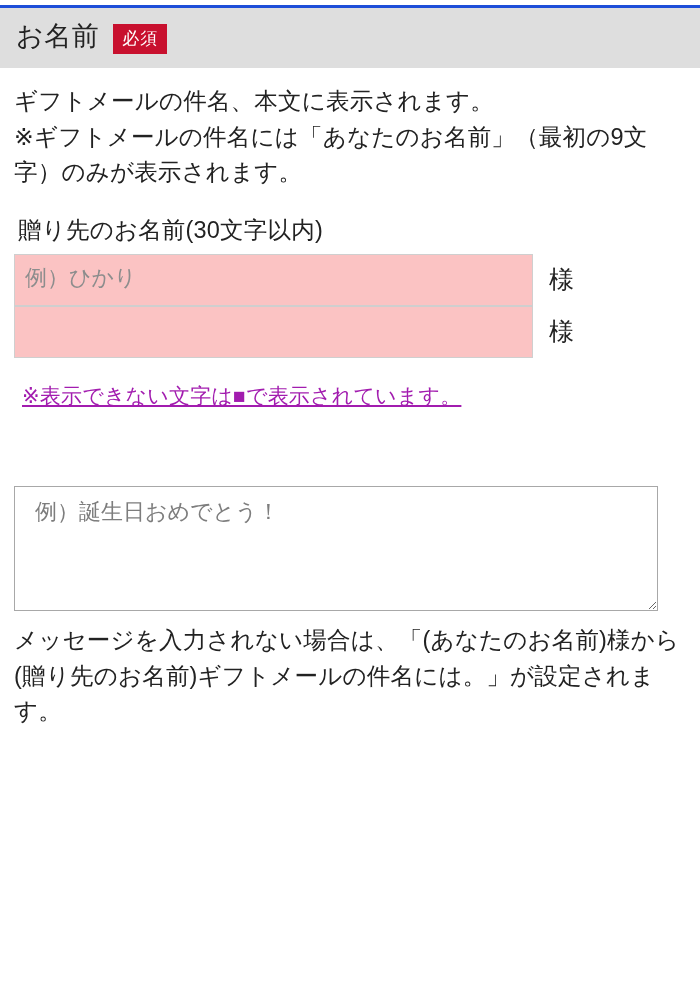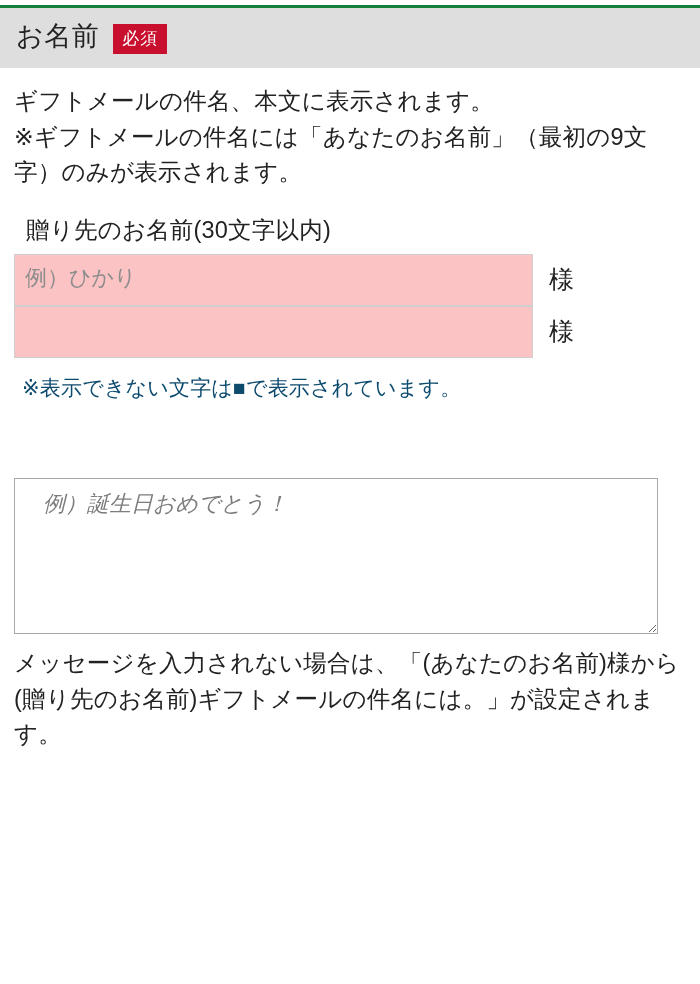--- a/index.html
+++ b/index.html
@@ -20,21 +20,21 @@
   .page {
     width: 700px;
     height: 984px;
     position: relative;
     background: #ffffff;
   }
 
   
   .section-header {
     background: #dedede;
-    border-top: 3px solid #15803d;
+    border-top: 3px solid #1d4ed8;
     padding: 12px 16px 14px 16px;
     display: flex;
     align-items: center;
     gap: 14px;
   }
   .section-header.first {
     margin-top: 5px;
   }
   .section-title {
     font-size: 27px;
@@ -72,21 +72,21 @@
     padding-top: 16px;
   }
   .para.outro {
     padding-top: 12px;
   }
 
   .field-label {
     font-size: 23.5px;
     line-height: 1.3;
     color: #222222;
-    margin: 24px 0 8px 12px;
+    margin: 24px 0 8px 4px;
     letter-spacing: 0.2px;
   }
 
   .field-row {
     display: flex;
     align-items: center;
     gap: 16px;
   }
 
   .text-input {
@@ -111,49 +111,49 @@
   .suffix {
     font-size: 25px;
     color: #222222;
     line-height: 1;
     white-space: nowrap;
   }
 
   .note {
     font-size: 21px;
     line-height: 1.3;
-    color: #0c4a6e;
-    margin: 16px 0 0 8px;
+    color: #a21caf;
+    margin: 24px 0 0 8px;
     letter-spacing: 0.2px;
+    text-decoration: underline;
   }
 
   .gap-between-sections {
     height: 45px;
     background: #ffffff;
   }
 
   
   .textarea-wrap {
     padding-top: 32px;
   }
   .message-textarea {
     display: block;
     width: 644px;
-    height: 156px;
+    height: 125px;
     background: #ffffff;
     border: 1px solid #a8a8a8;
     font-size: 22px;
     font-family: "Liberation Sans", "DejaVu Sans", sans-serif;
     color: #333333;
-    padding: 10px 28px;
+    padding: 10px 20px;
     outline: none;
     resize: vertical;
     border-radius: 0;
     line-height: 1.4;
-    font-style: italic;
   }
   .message-textarea::placeholder {
     color: #7d7d7d;
     opacity: 1;
   }
 </style>
 </head>
 <body>
 
 <div class="page">

